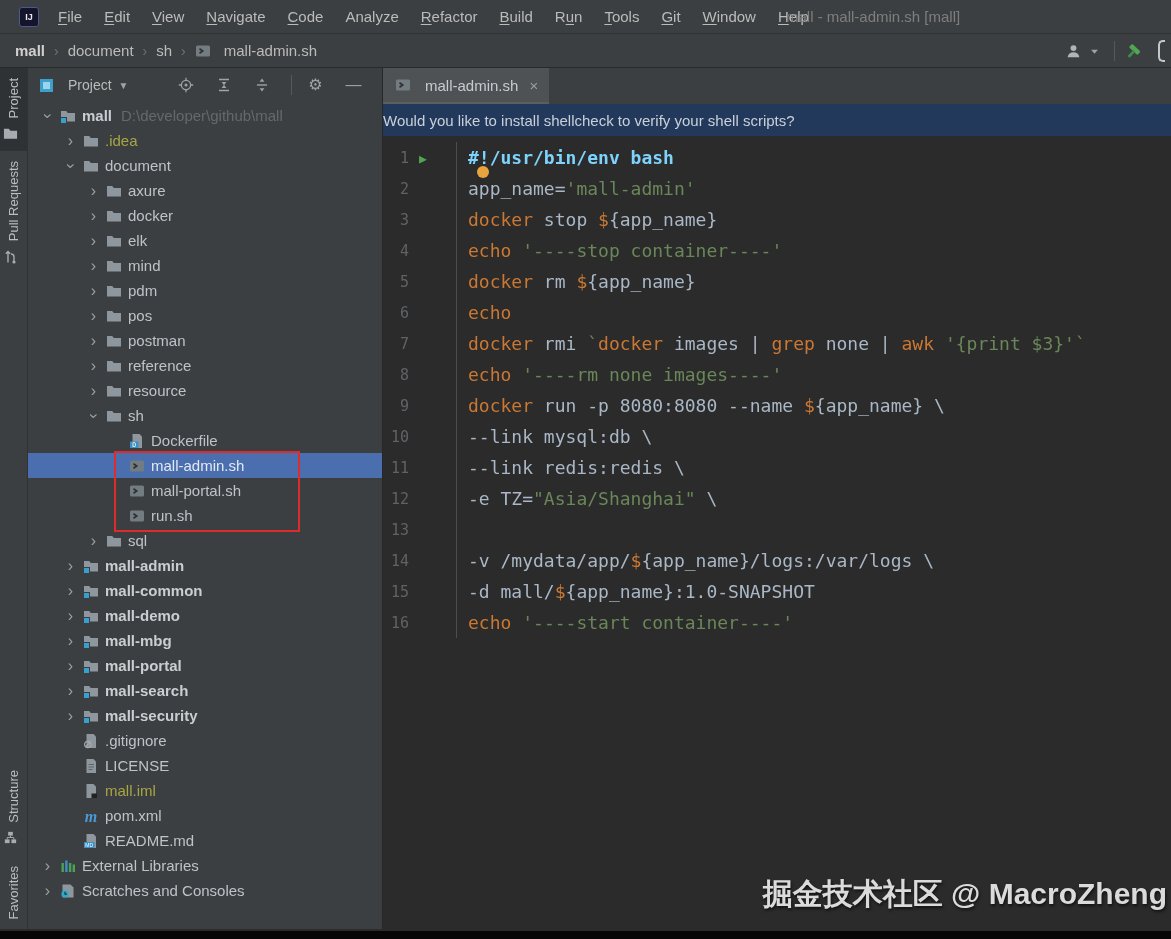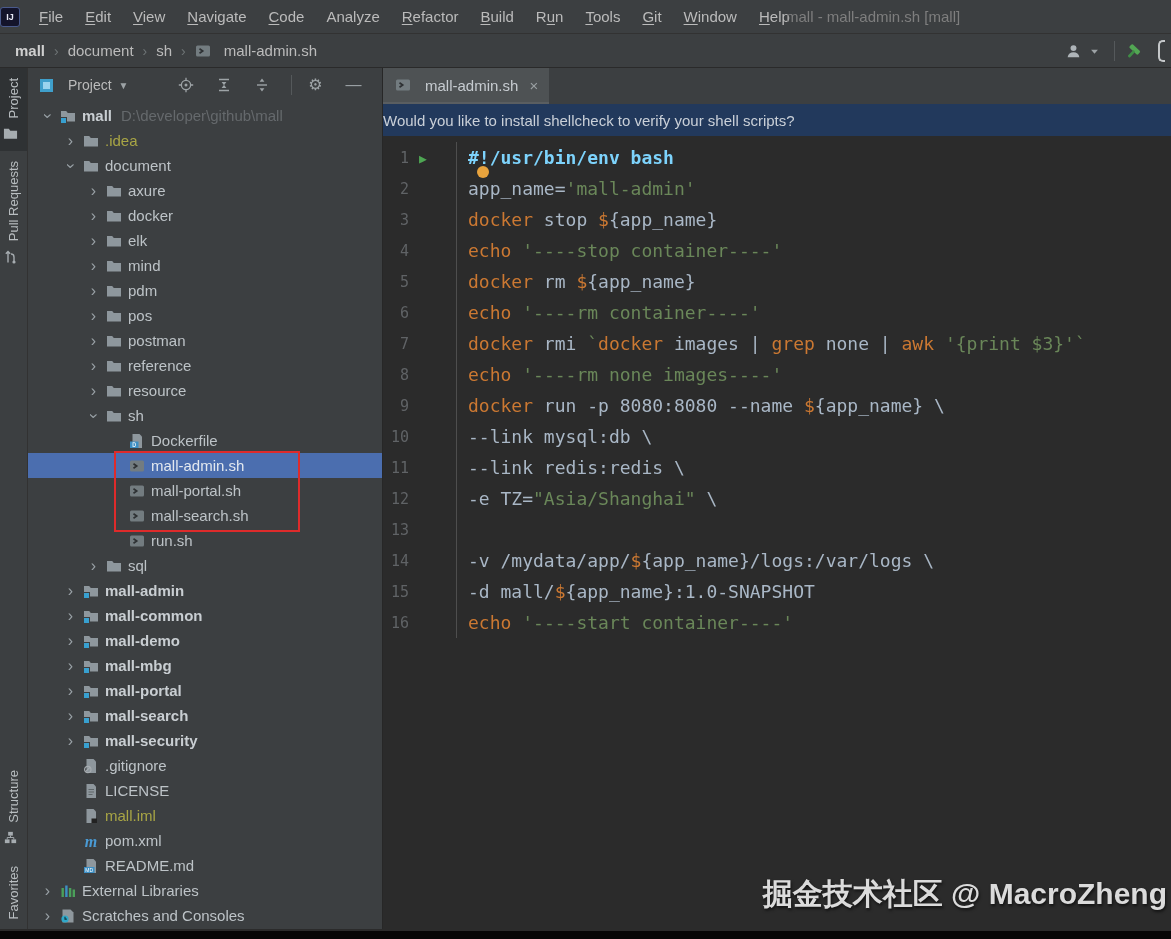--- a/index.html
+++ b/index.html
@@ -4,21 +4,21 @@
 <style>
   * { box-sizing: border-box; }
   html,body { margin:0; padding:0; }
   body {
     width:1171px; height:939px; position:relative; overflow:hidden;
     background:#2B2B2B; color:#BBBBBB;
     font-family:"Liberation Sans", sans-serif;
   }
   
   .titlebar { height:34px; background:#3C3F41; border-bottom:1px solid #323232;
-    display:flex; align-items:center; padding-left:0; position:relative; }
+    display:flex; align-items:center; padding-left:19px; position:relative; }
   .idea-logo { width:20px; height:20px; border-radius:3px; background:#14142B;
     border:1px solid #4A5A8C; color:#E8E8F5; font-size:9px; font-weight:bold;
     display:flex; align-items:center; justify-content:center; margin-right:8px; }
   .menu-item { padding:0 11px; font-size:15px; color:#BBBBBB; line-height:34px; cursor:default; }
   .menu-item u { text-decoration:underline; text-underline-offset:2px; }
   .win-title { position:absolute; left:786px; top:0; line-height:34px; color:#7E7E7E; font-size:15px; }
   
   .crumbbar { height:34px; background:#3C3F41; border-bottom:1px solid #2A2A2A;
     display:flex; align-items:center; padding-left:15px; position:relative; }
   .crumb { font-size:15px; color:#BBBBBB; }
@@ -385,30 +385,20 @@
           <span class="lbl">mall-portal.sh</span>
         </div>
         <div class="row" style="padding-left: 77px;">
           <span class="chev none">›</span>
           <span class="icn">
             <svg width="16" height="16" viewBox="0 0 16 16">
               <rect x="1" y="2.5" width="14" height="11" rx="1.5" fill="#737C80"></rect>
               <path d="M4.5 5.7l3.2 2.3-3.2 2.3" fill="none" stroke="#2E3133" stroke-width="1.7"></path>
             </svg>
           </span>
-          <span class="lbl">mall-search.sh</span>
-        </div>
-        <div class="row" style="padding-left: 77px;">
-          <span class="chev none">›</span>
-          <span class="icn">
-            <svg width="16" height="16" viewBox="0 0 16 16">
-              <rect x="1" y="2.5" width="14" height="11" rx="1.5" fill="#737C80"></rect>
-              <path d="M4.5 5.7l3.2 2.3-3.2 2.3" fill="none" stroke="#2E3133" stroke-width="1.7"></path>
-            </svg>
-          </span>
           <span class="lbl">run.sh</span>
         </div>
         <div class="row" style="padding-left: 54px;">
           <span class="chev ">›</span>
           <span class="icn">
             <svg width="16" height="16" viewBox="0 0 16 16">
               <path fill="#8E979D" d="M1 3h5.2l1.6 2H15v8.5H1z"></path>
             </svg>
           </span>
           <span class="lbl">sql</span>
@@ -605,21 +595,21 @@
         <div class="cl">
           <div class="gut">
             <span class="num">5</span>
           </div>
           <div class="codeline"><span class="tk-k">docker</span><span class="tk-d"> rm </span><span class="tk-k">$</span><span class="tk-d">{app_name}</span></div>
         </div>
         <div class="cl">
           <div class="gut">
             <span class="num">6</span>
           </div>
-          <div class="codeline"><span class="tk-k">echo</span><span class="tk-d"> </span><span class="tk-s">'----rm container----'</span></div>
+          <div class="codeline"><span class="tk-k">echo</span><span class="tk-d"> </span></div>
         </div>
         <div class="cl">
           <div class="gut">
             <span class="num">7</span>
           </div>
           <div class="codeline"><span class="tk-k">docker</span><span class="tk-d"> rmi </span><span class="tk-s">`</span><span class="tk-k">docker</span><span class="tk-d"> images | </span><span class="tk-k">grep</span><span class="tk-d"> none | </span><span class="tk-k">awk</span><span class="tk-d"> </span><span class="tk-s">'{print $3}'</span><span class="tk-s">`</span></div>
         </div>
         <div class="cl">
           <div class="gut">
             <span class="num">8</span>

